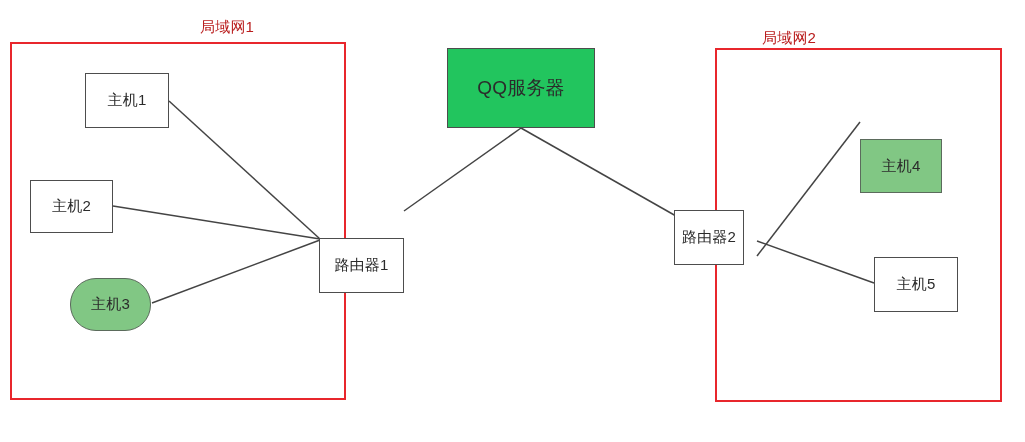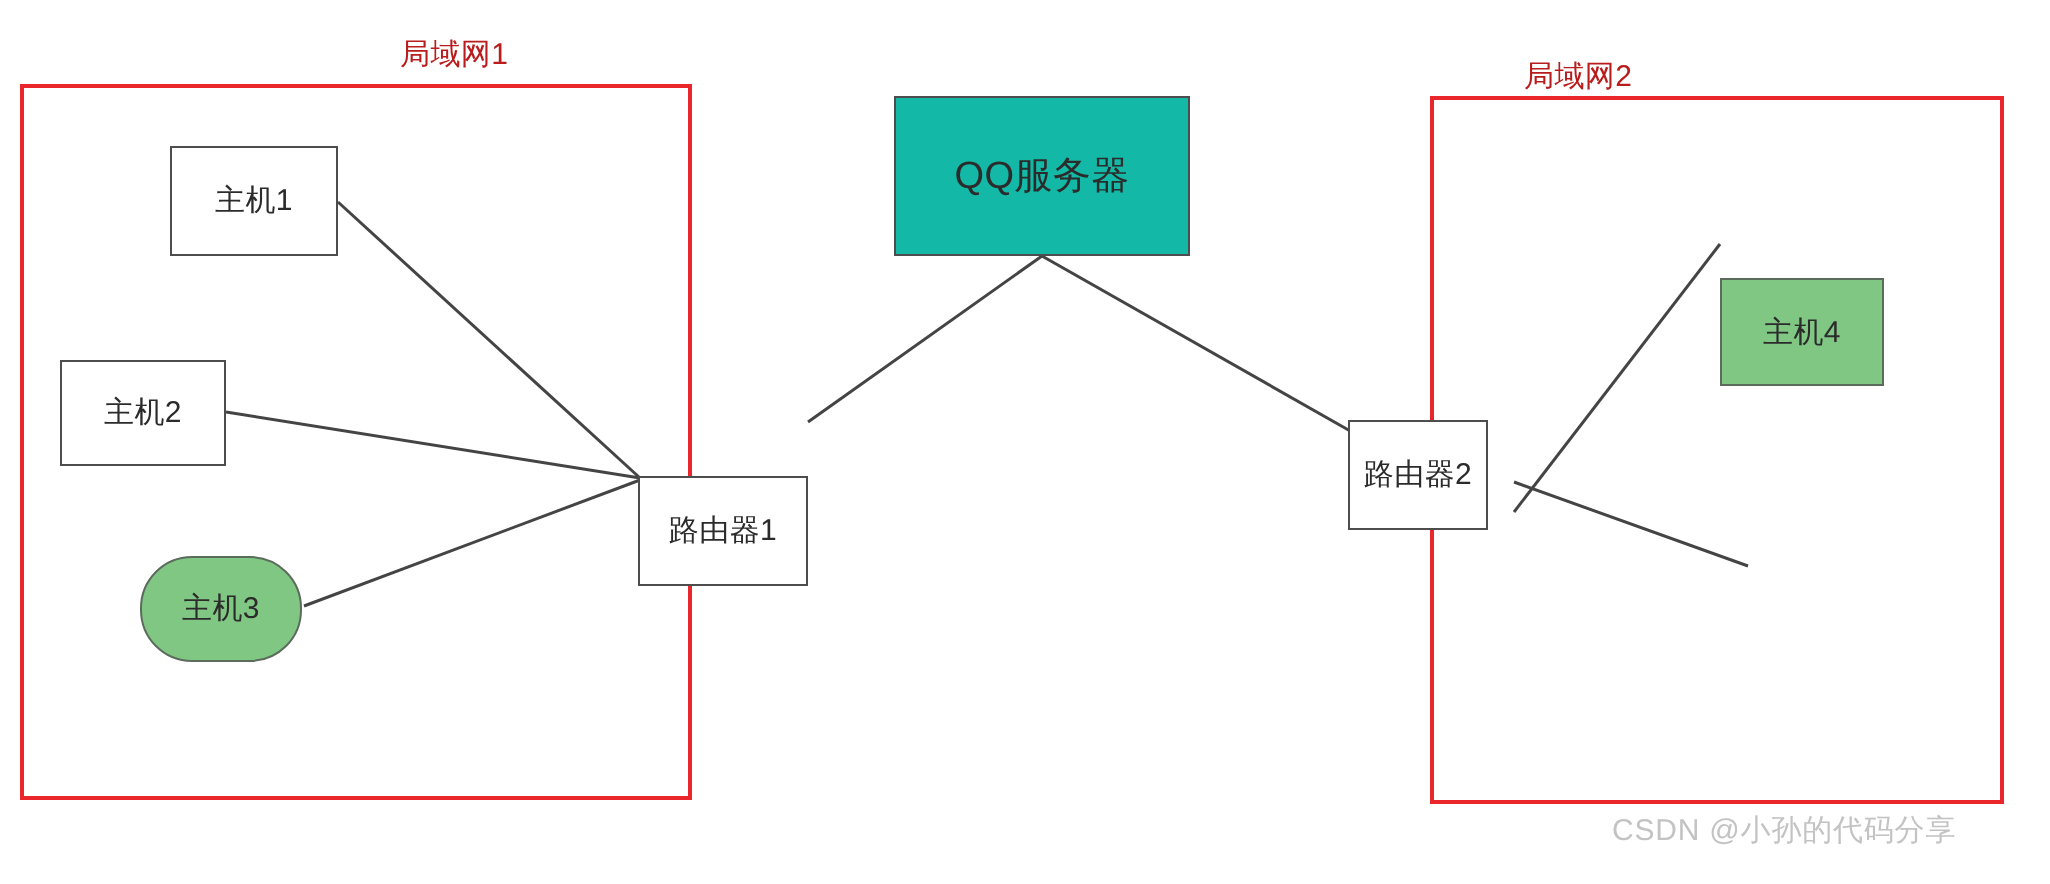--- a/index.html
+++ b/index.html
@@ -85,19 +85,19 @@
   <div class="lan-zone" style="left: 10px; top: 42px; width: 336px; height: 358px; border: 2.5px solid rgb(232, 38, 44);"></div>
   <div class="lan-label" style="left: 200px; top: 18px;">局域网1</div>
 
   <div class="lan-zone" style="left: 715px; top: 48px; width: 287px; height: 354px; border: 2.5px solid rgb(232, 38, 44);"></div>
   <div class="lan-label" style="left: 752px; top: 29px; margin-left: 10px;">局域网2</div>
 
   <div class="node" style="left: 85px; top: 73px; width: 84px; height: 55px; background: rgb(255, 255, 255); border-color: rgb(77, 77, 77);">主机1</div>
   <div class="node" style="left: 30px; top: 180px; width: 83px; height: 53px; background: rgb(255, 255, 255); border-color: rgb(77, 77, 77);">主机2</div>
   <div class="node green" style="left: 70px; top: 278px; width: 81px; height: 53px; background: rgb(129, 199, 132); border-radius: 26px;">主机3</div>
   <div class="node" style="left: 319px; top: 210px; width: 85px; height: 55px; background: rgb(255, 255, 255); border-color: rgb(77, 77, 77); margin-top: 28px;">路由器1</div>
-  <div class="node server" style="left: 447px; top: 48px; width: 148px; height: 80px; background: #14b8a6; border-color: rgb(77, 77, 77);">QQ服务器</div>
+  <div class="node server" style="left: 447px; top: 48px; width: 148px; height: 80px; background: #22c55e; border-color: rgb(77, 77, 77);">QQ服务器</div>
   <div class="node" style="left: 674px; top: 210px; width: 70px; height: 55px; background: rgb(255, 255, 255); border-color: rgb(77, 77, 77);">路由器2</div>
   <div class="node green" style="left: 860px; top: 95px; width: 82px; height: 54px; background: rgb(129, 199, 132); margin-top: 44px;">主机4</div>
+  <div class="node" style="left: 874px; top: 257px; width: 84px; height: 55px; background: rgb(255, 255, 255); border-color: rgb(77, 77, 77);">主机5</div>
 
-  <div class="watermark" style="left: 806px; top: 406px; color: rgb(195, 195, 195);">CSDN @小孙的代码分享</div>
 
 </div>
 
 </body></html>

